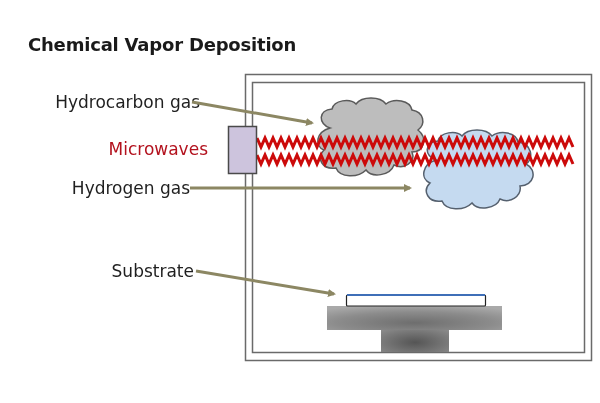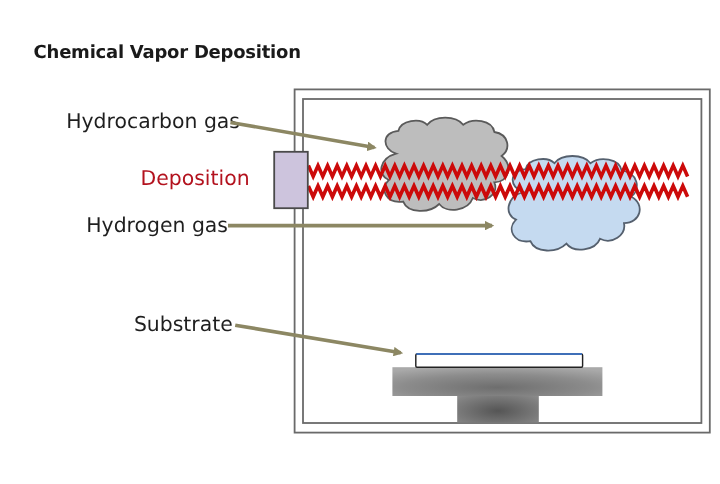--- a/index.html
+++ b/index.html
@@ -1,34 +1,34 @@
 <!DOCTYPE html>
 <html><head>
 <meta charset="utf-8">
 <style>
   html, body { margin: 0; padding: 0; background: #ffffff; }
   body { width: 600px; height: 403px; position: relative; overflow: hidden;
          font-family: "DejaVu Sans", sans-serif; }
-  .title { position: absolute; left: 28px; top: 34px; font-size: 15px; font-weight: bold;
+  .title { position: absolute; left: 28px; top: 34px; font-size: 18px; font-weight: bold;
            color: #1a1a1a; letter-spacing: -0.2px; white-space: nowrap; }
   .label { position: absolute; font-size: 17px; color: #1f1f1f; white-space: nowrap;
            text-align: right; line-height: 22px; }
   .lbl-hydrocarbon { right: 400px; top: 91px; }
   .lbl-microwaves { right: 392px; top: 138px; color: #b3121e; }
   .lbl-hydrogen { right: 410px; top: 177px; margin-left: 28px; }
   .lbl-substrate { right: 406px; top: 260px; text-align: right; }
   svg.diagram { position: absolute; left: 0; top: 0; }
 </style>
 </head>
 <body>
 
 <div class="title">Chemical Vapor Deposition</div>
 
 <div class="label lbl-hydrocarbon">Hydrocarbon gas</div>
-<div class="label lbl-microwaves">Deposition</div>
+<div class="label lbl-microwaves">Microwaves</div>
 <div class="label lbl-hydrogen">Hydrogen gas</div>
 <div class="label lbl-substrate">
   <div>Substrate</div>
 </div>
 
 <svg class="diagram" width="600" height="403" viewBox="0 0 600 403">
   <defs>
     <radialGradient id="stageGrad" cx="0.5" cy="0.7" r="0.75">
       <stop offset="0" stop-color="#6e6e6e"></stop>
       <stop offset="0.6" stop-color="#8c8c8c"></stop>

